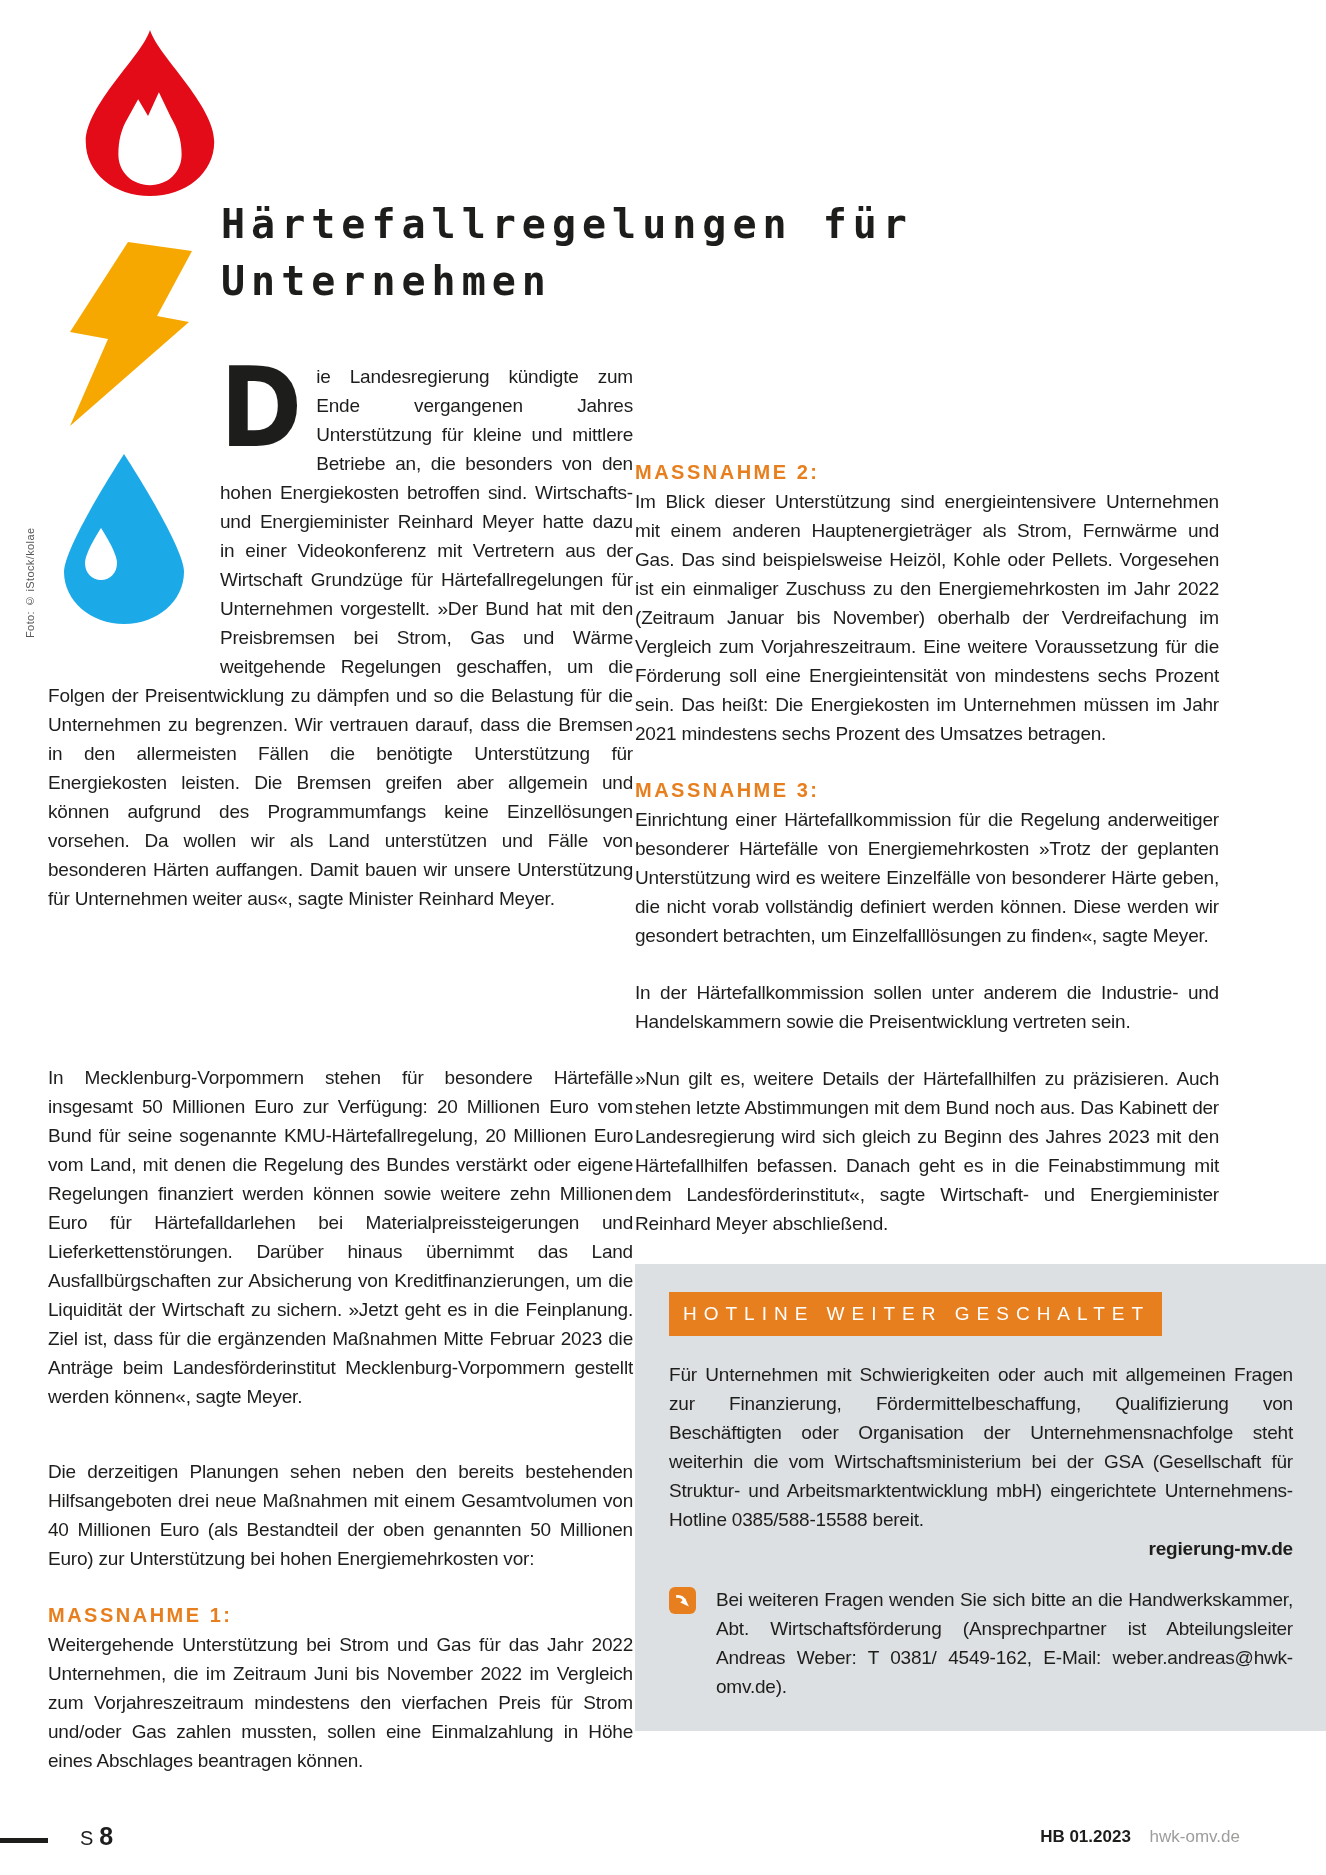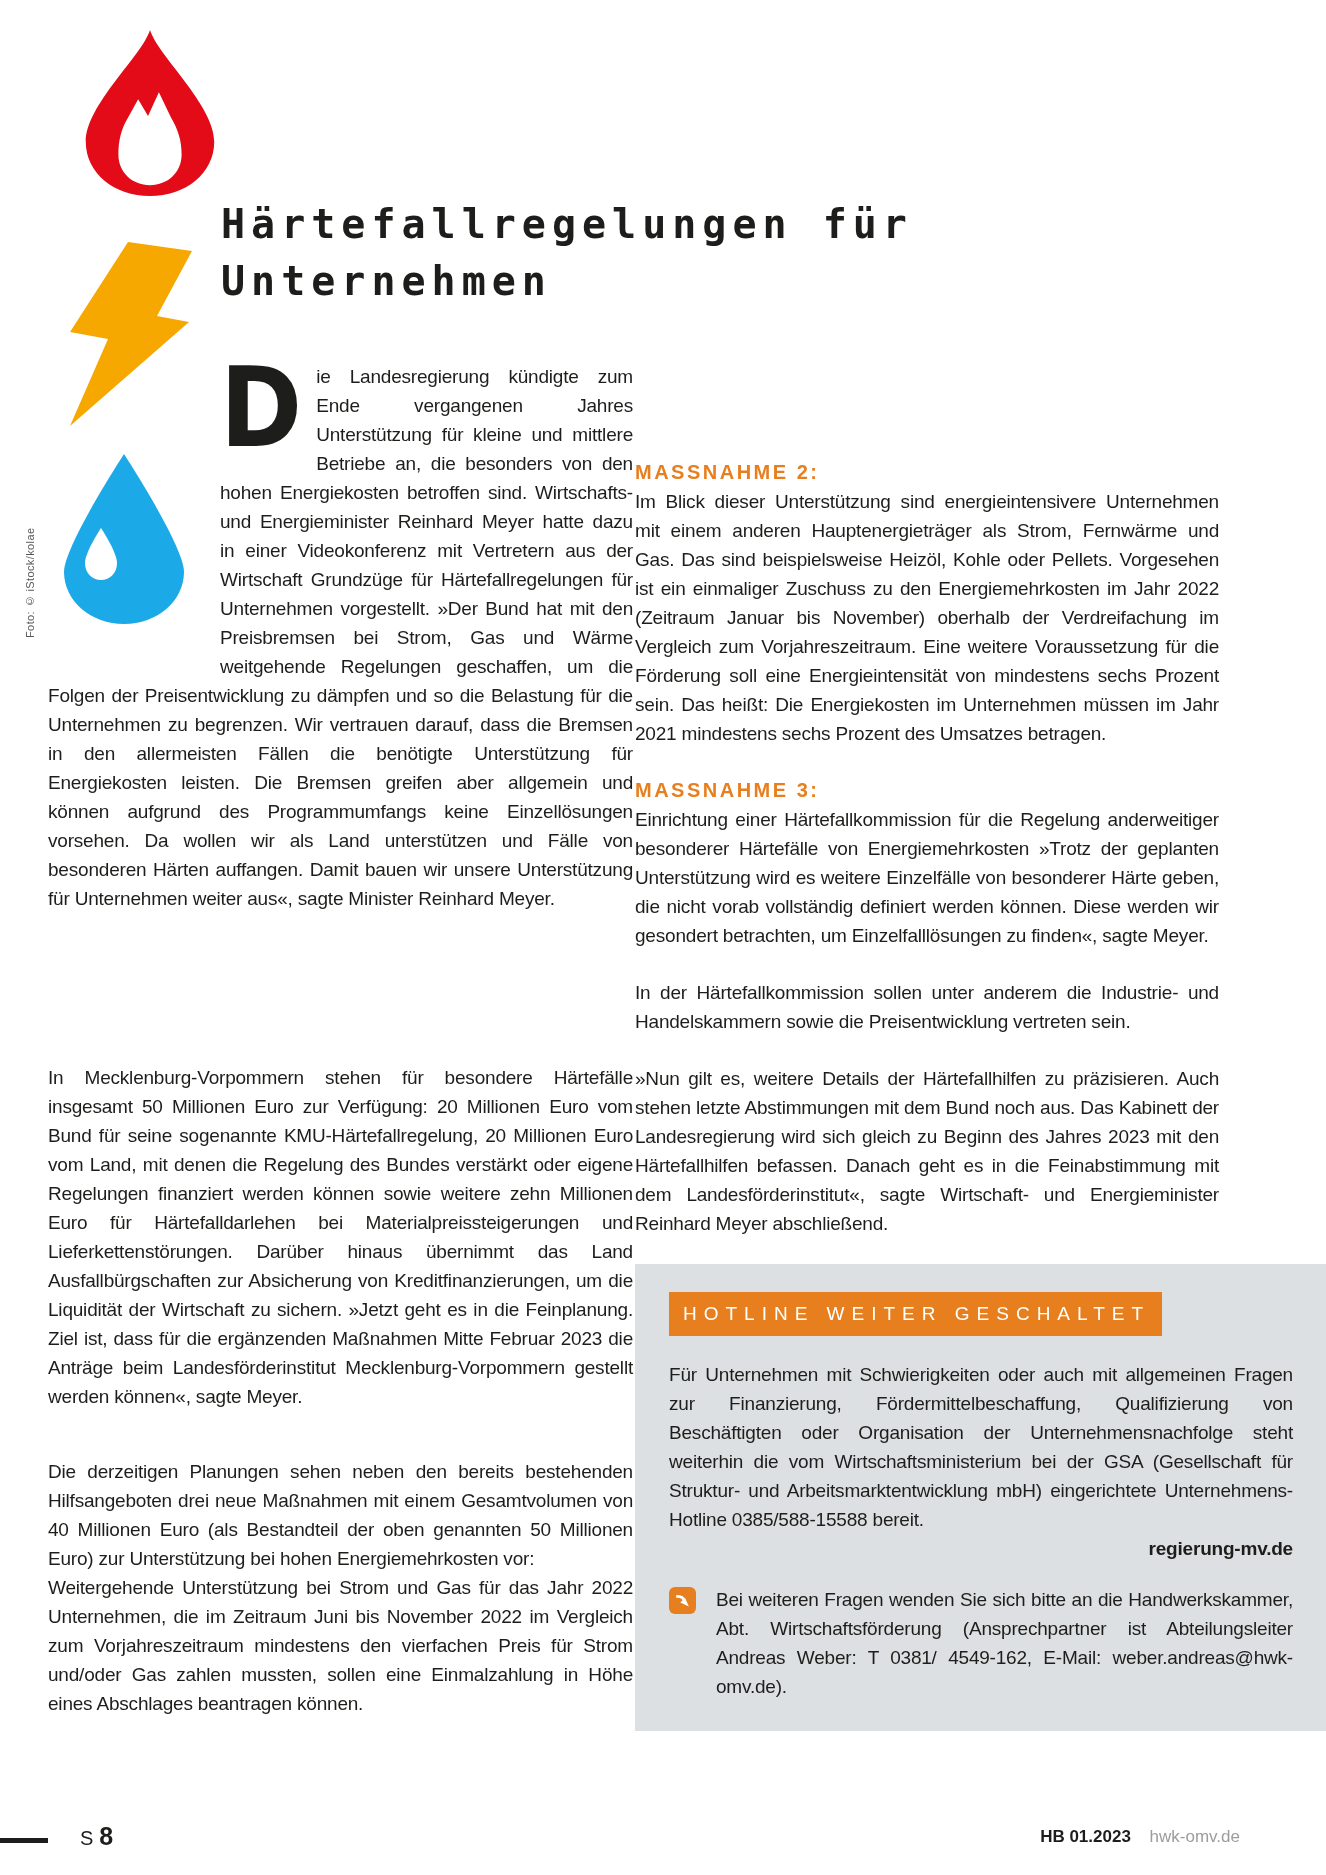--- a/index.html
+++ b/index.html
@@ -92,20 +92,21 @@
     <div>Härtefallregelungen für</div>
     <div>Unternehmen</div>
   </div>
 
   <div class="col col-left">
     <p>
       <span class="icon-spacer"></span><span class="dropcap">D</span><span>ie Landesregierung kündigte zum Ende vergangenen Jahres Unterstützung für kleine und mittlere Betriebe an, die besonders von den hohen Energiekosten betroffen sind. Wirtschafts- und Energieminister Reinhard Meyer hatte dazu in einer Videokonferenz mit Vertretern aus der Wirtschaft Grundzüge für Härtefallregelungen für Unternehmen vorgestellt. »Der Bund hat mit den Preisbremsen bei Strom, Gas und Wärme weitgehende Regelungen geschaffen, um die Folgen der Preisentwicklung zu dämpfen und so die Belastung für die Unternehmen zu begrenzen. Wir vertrauen darauf, dass die Bremsen in den allermeisten Fällen die benötigte Unterstützung für Energiekosten leisten. Die Bremsen greifen aber allgemein und können aufgrund des Programmumfangs keine Einzellösungen vorsehen. Da wollen wir als Land unterstützen und Fälle von besonderen Härten auffangen. Damit bauen wir unsere Unterstützung für Unternehmen weiter aus«, sagte Minister Reinhard Meyer.</span>
     </p>
     <p class="para-gap1">In Mecklenburg-Vorpommern stehen für besondere Härtefälle insgesamt 50 Millionen Euro zur Verfügung: 20 Millionen Euro vom Bund für seine sogenannte KMU-Härtefallregelung, 20 Millionen Euro vom Land, mit denen die Regelung des Bundes verstärkt oder eigene Regelungen finanziert werden können sowie weitere zehn Millionen Euro für Härtefalldarlehen bei Materialpreissteigerungen und Lieferkettenstörungen. Darüber hinaus übernimmt das Land Ausfallbürgschaften zur Absicherung von Kreditfinanzierungen, um die Liquidität der Wirtschaft zu sichern. »Jetzt geht es in die Feinplanung. Ziel ist, dass für die ergänzenden Maßnahmen Mitte Februar 2023 die Anträge beim Landesförderinstitut Mecklenburg-Vorpommern gestellt werden können«, sagte Meyer.</p>
     <p class="para-gap2">Die derzeitigen Planungen sehen neben den bereits bestehenden Hilfsangeboten drei neue Maßnahmen mit einem Gesamtvolumen von 40 Millionen Euro (als Bestandteil der oben genannten 50 Millionen Euro) zur Unterstützung bei hohen Energiemehrkosten vor:</p>
+    <p class="measure-heading para-gap3">MASSNAHME 1:</p>
     <p>Weitergehende Unterstützung bei Strom und Gas für das Jahr 2022 Unternehmen, die im Zeitraum Juni bis November 2022 im Vergleich zum Vorjahreszeitraum mindestens den vierfachen Preis für Strom und/oder Gas zahlen mussten, sollen eine Einmalzahlung in Höhe eines Abschlages beantragen können.</p>
   </div>
 
   <div class="col col-right">
     <p class="measure-heading">MASSNAHME 2:</p>
     <p>Im Blick dieser Unterstützung sind energieintensivere Unternehmen mit einem anderen Hauptenergieträger als Strom, Fernwärme und Gas. Das sind beispielsweise Heizöl, Kohle oder Pellets. Vorgesehen ist ein einmaliger Zuschuss zu den Energiemehrkosten im Jahr 2022 (Zeitraum Januar bis November) oberhalb der Verdreifachung im Vergleich zum Vorjahreszeitraum. Eine weitere Voraussetzung für die Förderung soll eine Energieintensität von mindestens sechs Prozent sein. Das heißt: Die Energiekosten im Unternehmen müssen im Jahr 2021 mindestens sechs Prozent des Umsatzes betragen.</p>
     <p class="measure-heading para-gap3">MASSNAHME 3:</p>
     <p>Einrichtung einer Härtefallkommission für die Regelung anderweitiger besonderer Härtefälle von Energiemehrkosten »Trotz der geplanten Unterstützung wird es weitere Einzelfälle von besonderer Härte geben, die nicht vorab vollständig definiert werden können. Diese werden wir gesondert betrachten, um Einzelfalllösungen zu finden«, sagte Meyer.</p>
     <p class="para-gap3">In der Härtefallkommission sollen unter anderem die Industrie- und Handelskammern sowie die Preisentwicklung vertreten sein.</p>
     <p class="para-gap3">»Nun gilt es, weitere Details der Härtefallhilfen zu präzisieren. Auch stehen letzte Abstimmungen mit dem Bund noch aus. Das Kabinett der Landesregierung wird sich gleich zu Beginn des Jahres 2023 mit den Härtefallhilfen befassen. Danach geht es in die Feinabstimmung mit dem Landesförderinstitut«, sagte Wirtschaft- und Energieminister Reinhard Meyer abschließend.</p>

